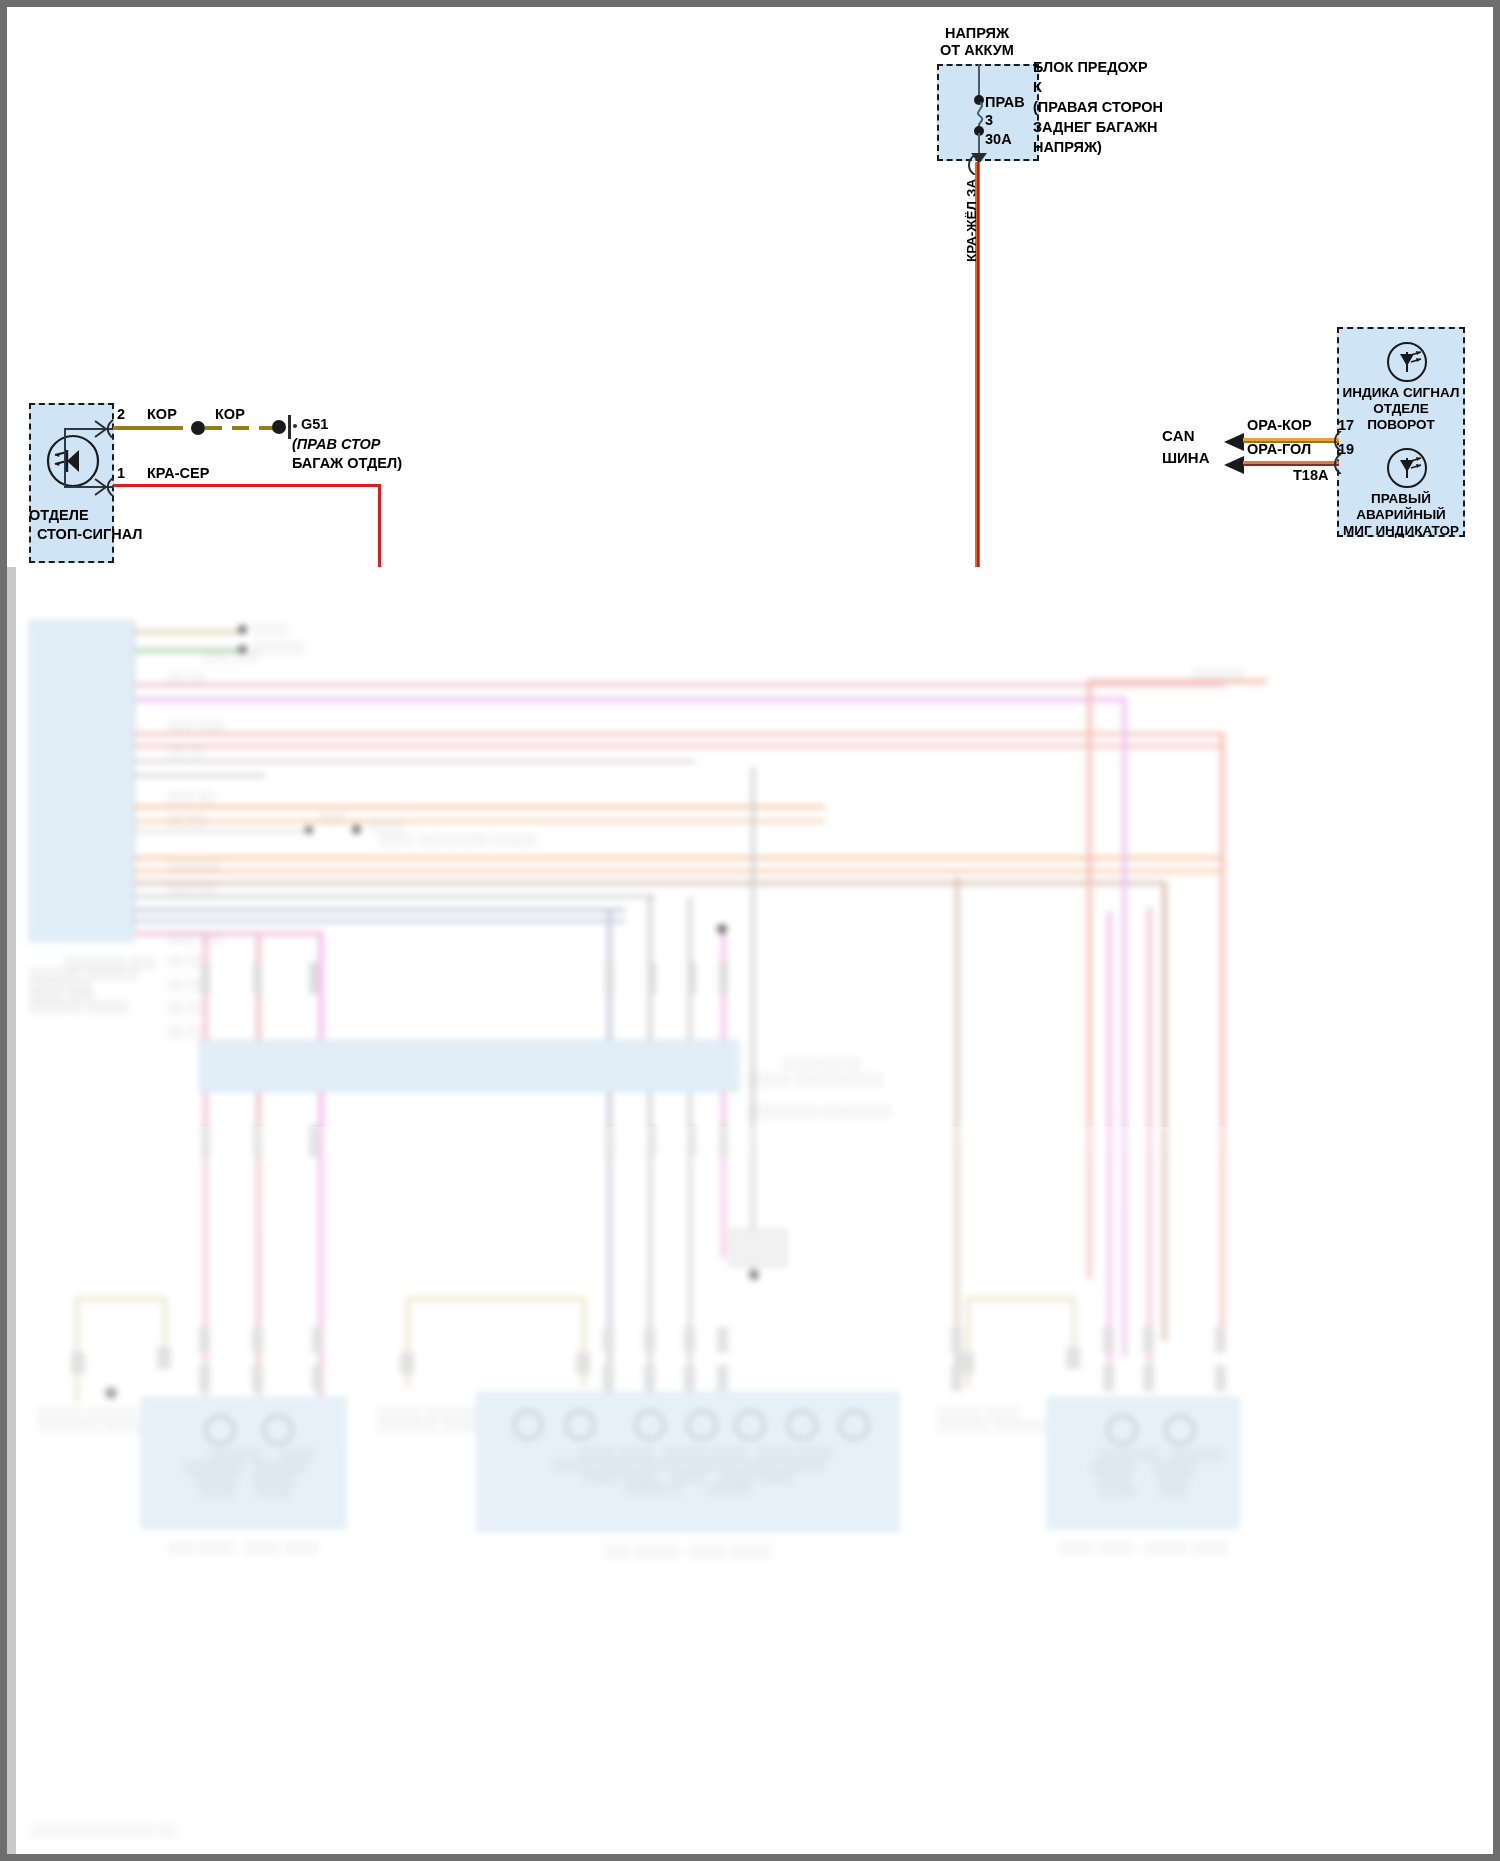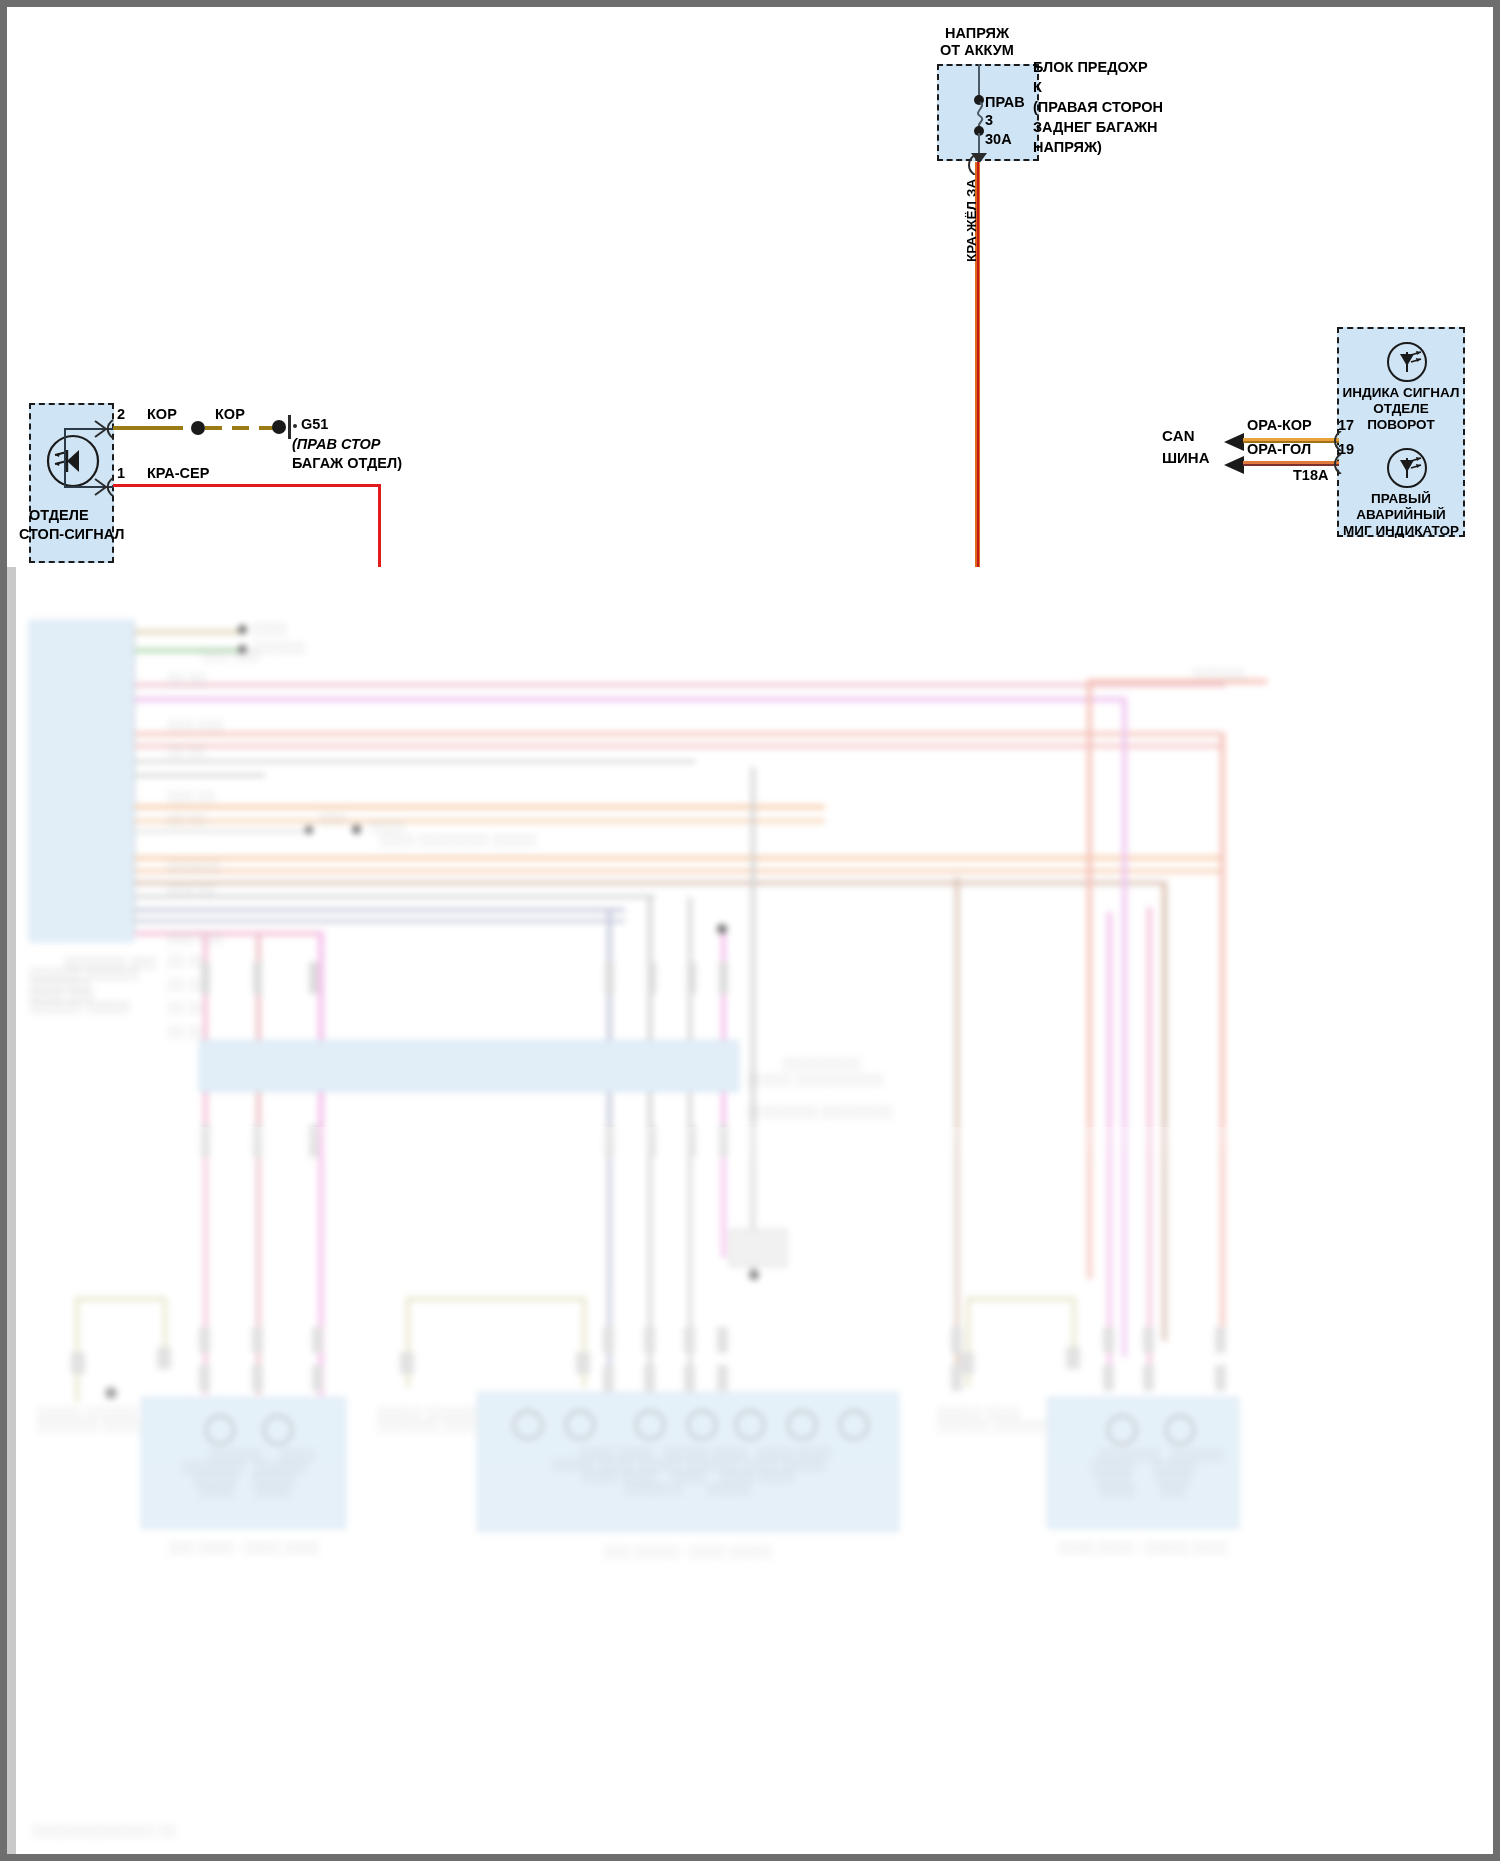--- a/index.html
+++ b/index.html
@@ -300,21 +300,21 @@
         <path d="M12 24 L17 22 L16 26 Z" fill="#1a1a1a"></path>
         <path d="M12 33 L24 30" stroke="#1a1a1a" stroke-width="2"></path>
         <path d="M12 33 L17 31 L16 35 Z" fill="#1a1a1a"></path>
       </svg>
 
       <div class="wire" style="left:57px;top:421px;width:50px;height:2px;background:#2b3a46;"></div>
       <div class="wire" style="left:57px;top:421px;width:2px;height:60px;background:#2b3a46;"></div>
       <div class="wire" style="left:57px;top:479px;width:50px;height:2px;background:#2b3a46;"></div>
 
       <div class="lbl t14 bold" style="left:22px;top:500px;">ОТДЕЛЕ</div>
-      <div class="lbl t14 bold" style="left:12px;top:519px;">СТОП-СИГНАЛ</div>
+      <div class="lbl t14 bold" style="left:30px;top:519px;">СТОП-СИГНАЛ</div>
 
       <svg class="sym" style="left:86px;top:411px;" width="22" height="22" viewBox="0 0 22 22">
         <path d="M2 3 L13 11 L2 19" stroke="#2b2b2b" stroke-width="2" fill="none"></path>
         <path d="M20 2 C13 7 13 15 20 20" stroke="#2b2b2b" stroke-width="2" fill="none"></path>
       </svg>
       <div class="lbl t14 bold" style="left:110px;top:399px;">2</div>
       <div class="lbl t14 bold" style="left:140px;top:399px;">КОР</div>
 
       <svg class="sym" style="left:86px;top:469px;" width="22" height="22" viewBox="0 0 22 22">
         <path d="M2 3 L13 11 L2 19" stroke="#2b2b2b" stroke-width="2" fill="none"></path>

